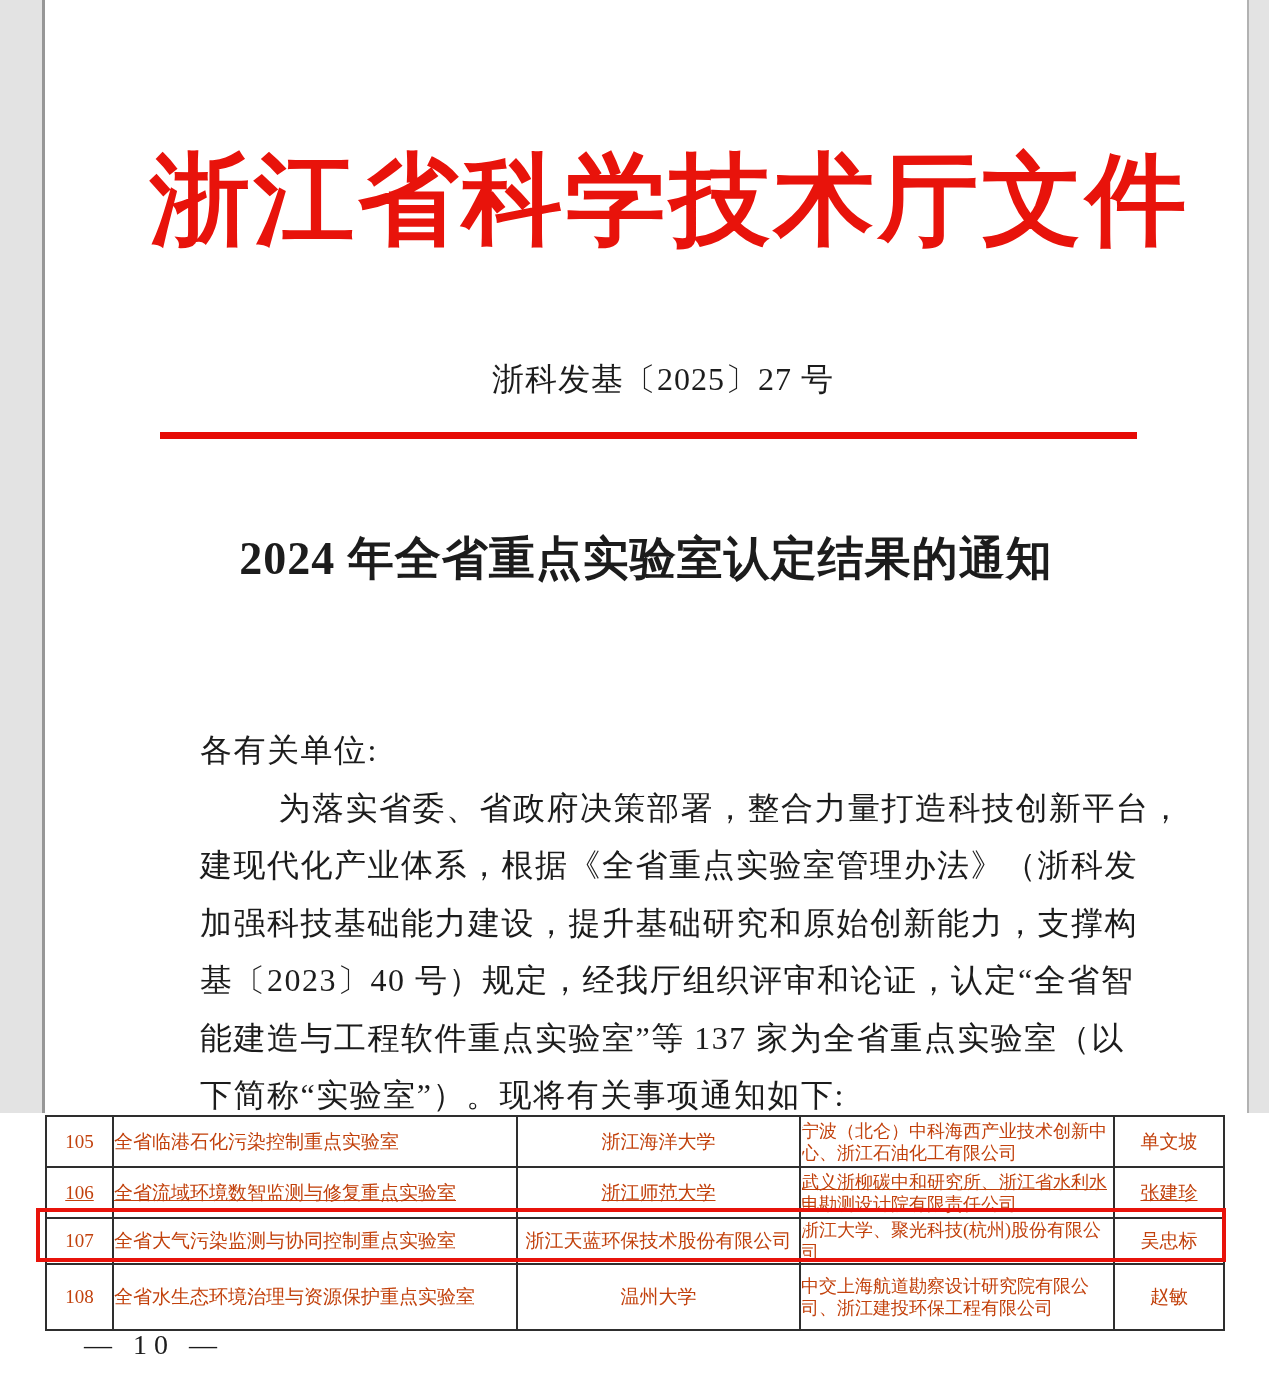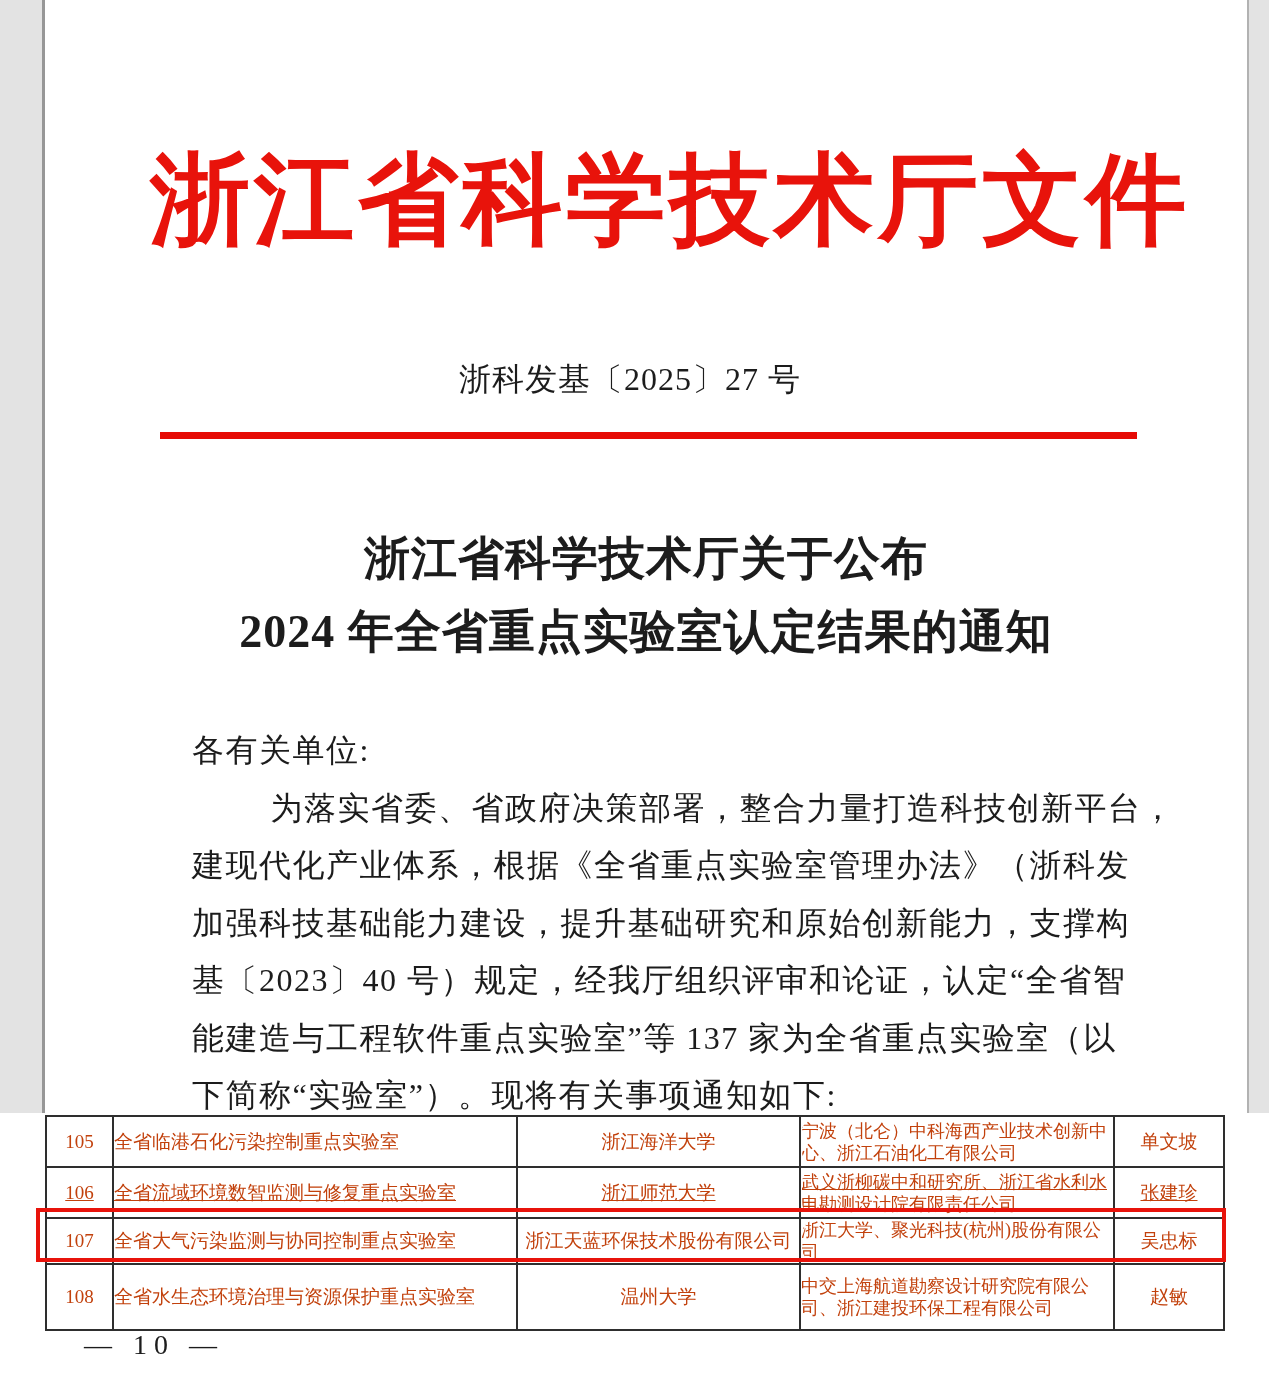--- a/index.html
+++ b/index.html
@@ -12,34 +12,34 @@
   .margin-strip{position:absolute;top:0;height:1113px;background:#e3e3e3;}
   .margin-strip.left{left:0;width:42px;border-right:3px solid #979797;}
   .margin-strip.right{left:1247px;width:22px;border-left:2px solid #b2b2b2;}
 
   .red-header{
     position:absolute;left:45px;top:146px;width:1202px;
     text-align:center;font-size:100px;font-weight:bold;
     color:#e8130b;letter-spacing:4px;white-space:nowrap;line-height:110px;padding-left:24px;
   }
   .doc-number{
-    position:absolute;left:29px;top:358px;width:1202px;
+    position:absolute;left:62px;top:358px;width:1202px;
     text-align:center;font-size:32px;letter-spacing:1px;
   }
   .red-rule{
     position:absolute;left:160px;top:432px;width:977px;height:7px;
     background:#e60b06;
   }
   .notice-title{
     position:absolute;left:45px;top:522px;width:1202px;
     text-align:center;font-size:46px;font-weight:bold;line-height:73px;
     letter-spacing:1px;
   }
   .body-block{
-    position:absolute;left:192px;top:722px;width:952px;
+    position:absolute;left:200px;top:722px;width:952px;
     font-size:32px;line-height:57.5px;letter-spacing:1.5px;
     white-space:nowrap;
   }
   .body-block .indent{text-indent:2.45em;}
 
   .bottom-overlay{
     position:absolute;left:0;top:1113px;width:1269px;height:273px;
     background:#ffffff;
   }
   table.labs{
@@ -77,21 +77,20 @@
   <div class="margin-strip left"></div>
   <div class="margin-strip right"></div>
 
   <div class="red-header">浙江省科学技术厅文件</div>
 
   <div class="doc-number">浙科发基〔2025〕27 号</div>
 
   <div class="red-rule"></div>
 
   <div class="notice-title">
-    <div>浙江省科学技术厅关于公布</div>
     <div>2024 年全省重点实验室认定结果的通知</div>
   </div>
 
   <div class="body-block">
     <div>各有关单位:</div>
     <div class="indent">为落实省委、省政府决策部署，整合力量打造科技创新平台，</div>
     <div>建现代化产业体系，根据《全省重点实验室管理办法》（浙科发</div>
     <div>加强科技基础能力建设，提升基础研究和原始创新能力，支撑构</div>
     <div>基〔2023〕40 号）规定，经我厅组织评审和论证，认定“全省智</div>
     <div>能建造与工程软件重点实验室”等 137 家为全省重点实验室（以</div>

